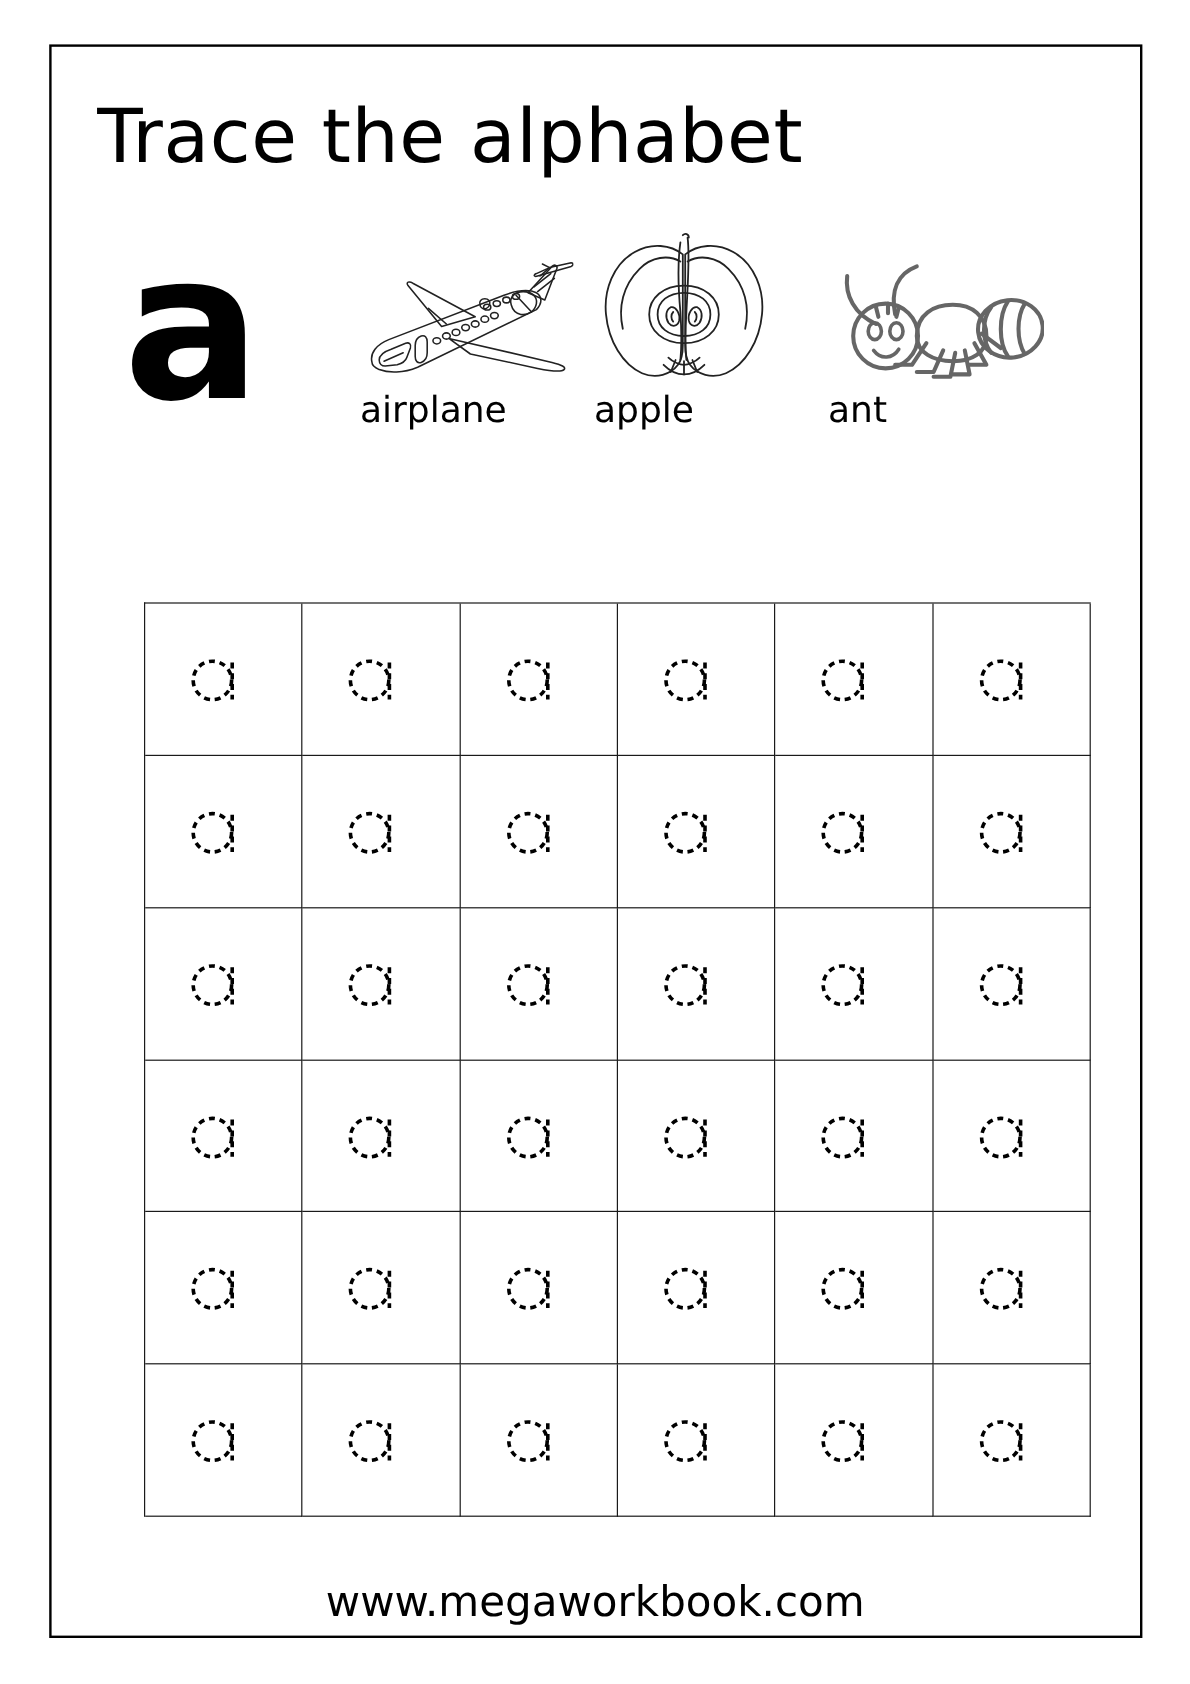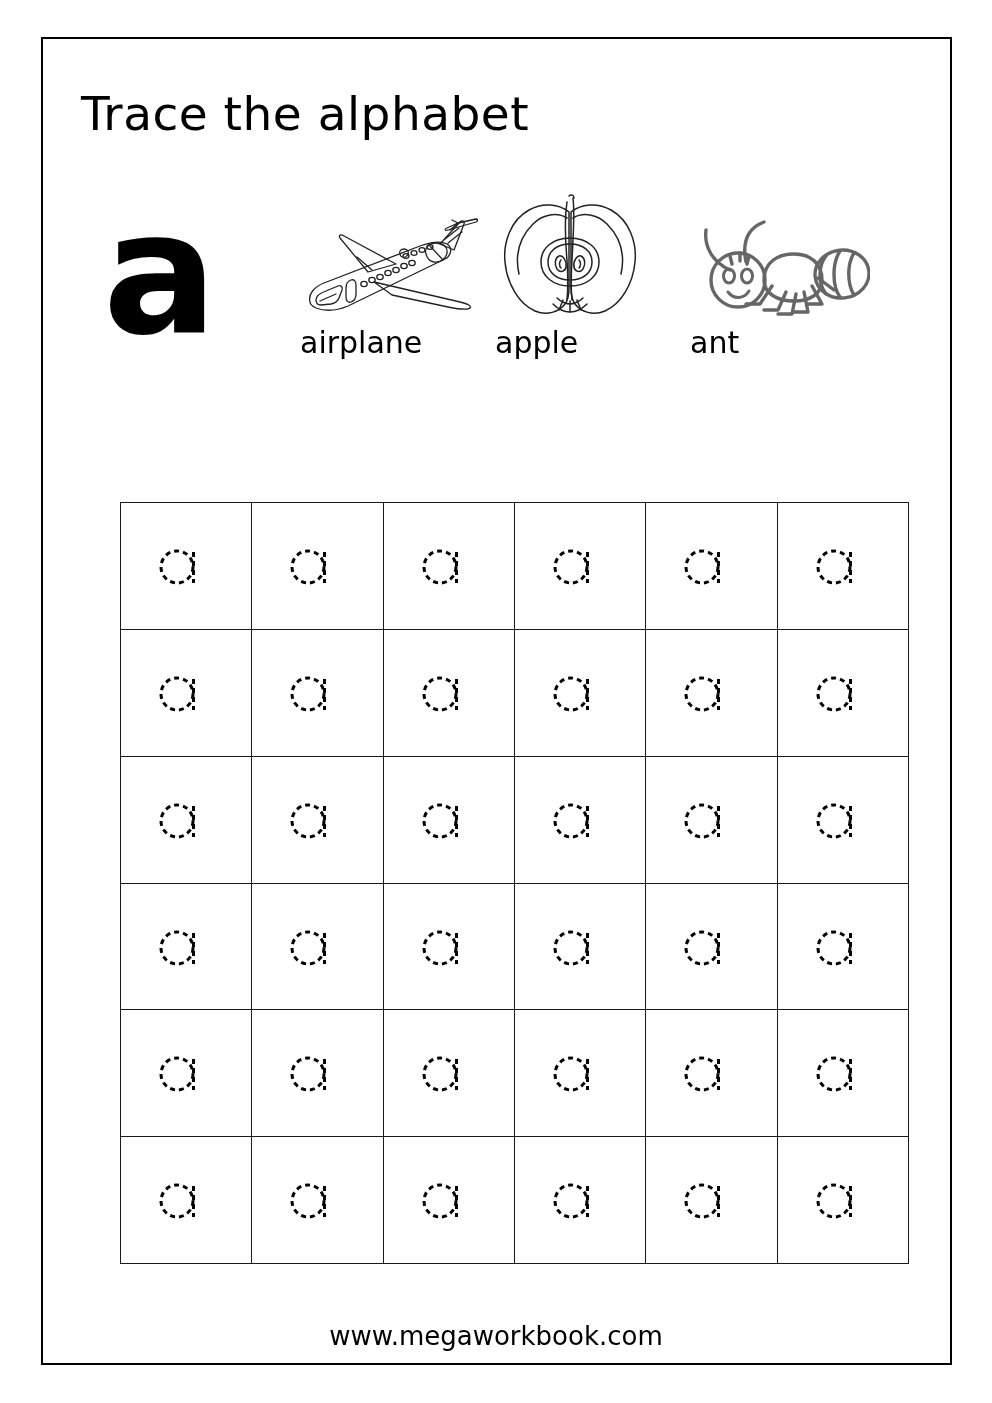--- a/index.html
+++ b/index.html
@@ -26,21 +26,21 @@
     border: 2px solid #000000;
     box-sizing: border-box;
     background: #ffffff;
   }
 
   
   #worksheet-title {
     position: absolute;
     left: 81px;
     top: 86px;
-    font-size: 47px;
+    font-size: 62px;
     line-height: 56px;
     color: #000000;
     font-family: "DejaVu Sans", sans-serif;
     font-weight: 400;
     letter-spacing: 0.5px;
     white-space: nowrap;
   }
 
   
   #letter-display {
@@ -123,21 +123,21 @@
     height: 48px;
   }
 
   
   #site-footer {
     position: absolute;
     left: 0;
     top: 1320px;
     width: 992px;
     text-align: center;
-    font-size: 26px;
+    font-size: 35px;
     line-height: 32px;
     color: #000000;
     font-family: "DejaVu Sans", sans-serif;
   }
 </style>
 </head>
 <body>
 
 <div id="page-frame"></div>
 

